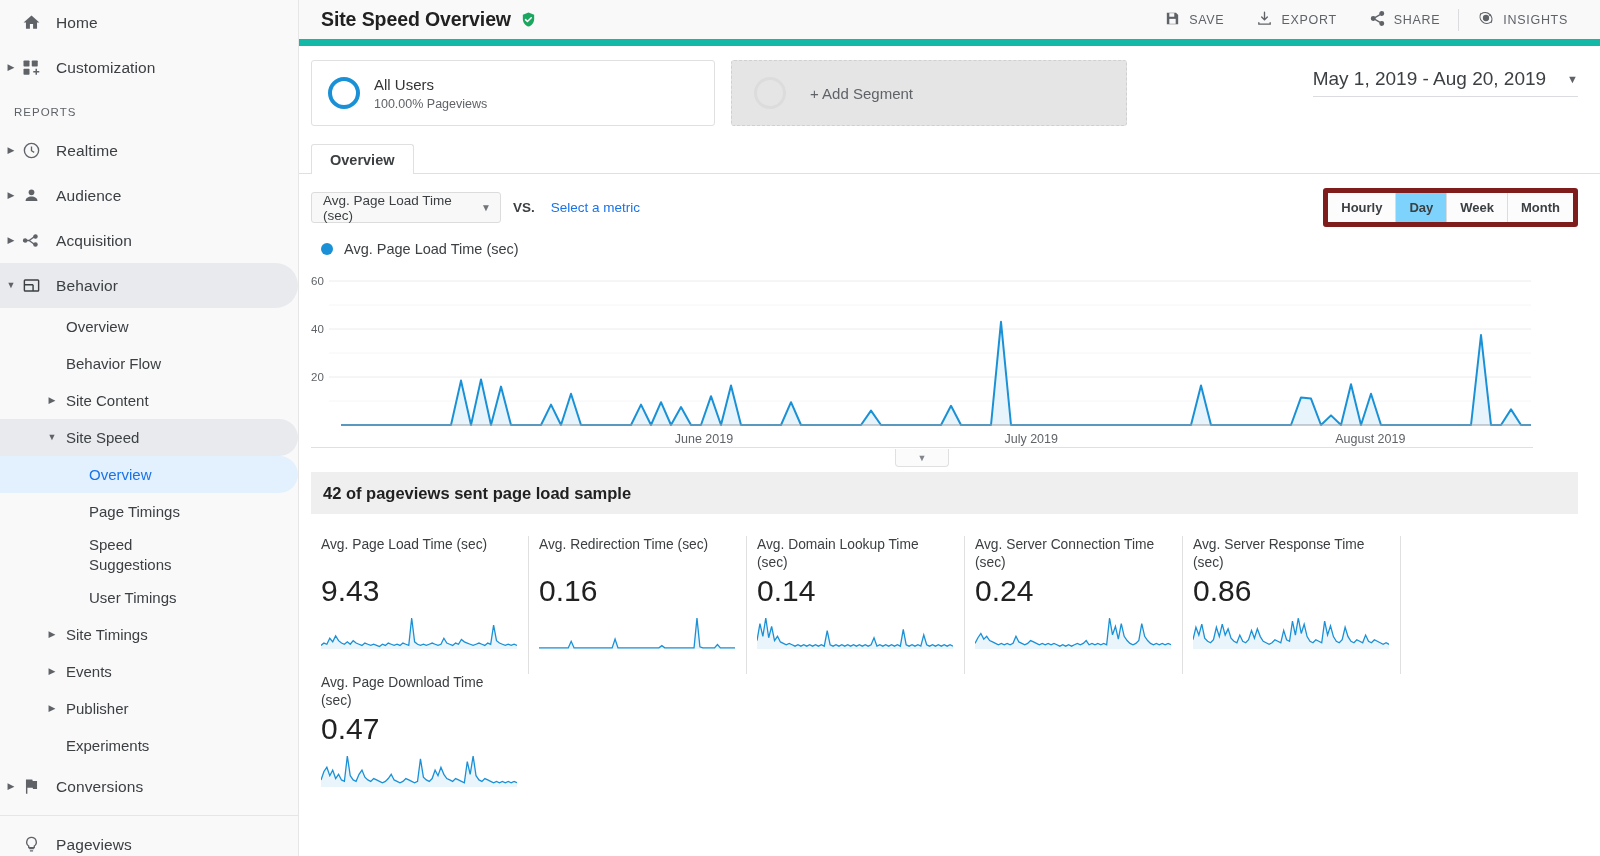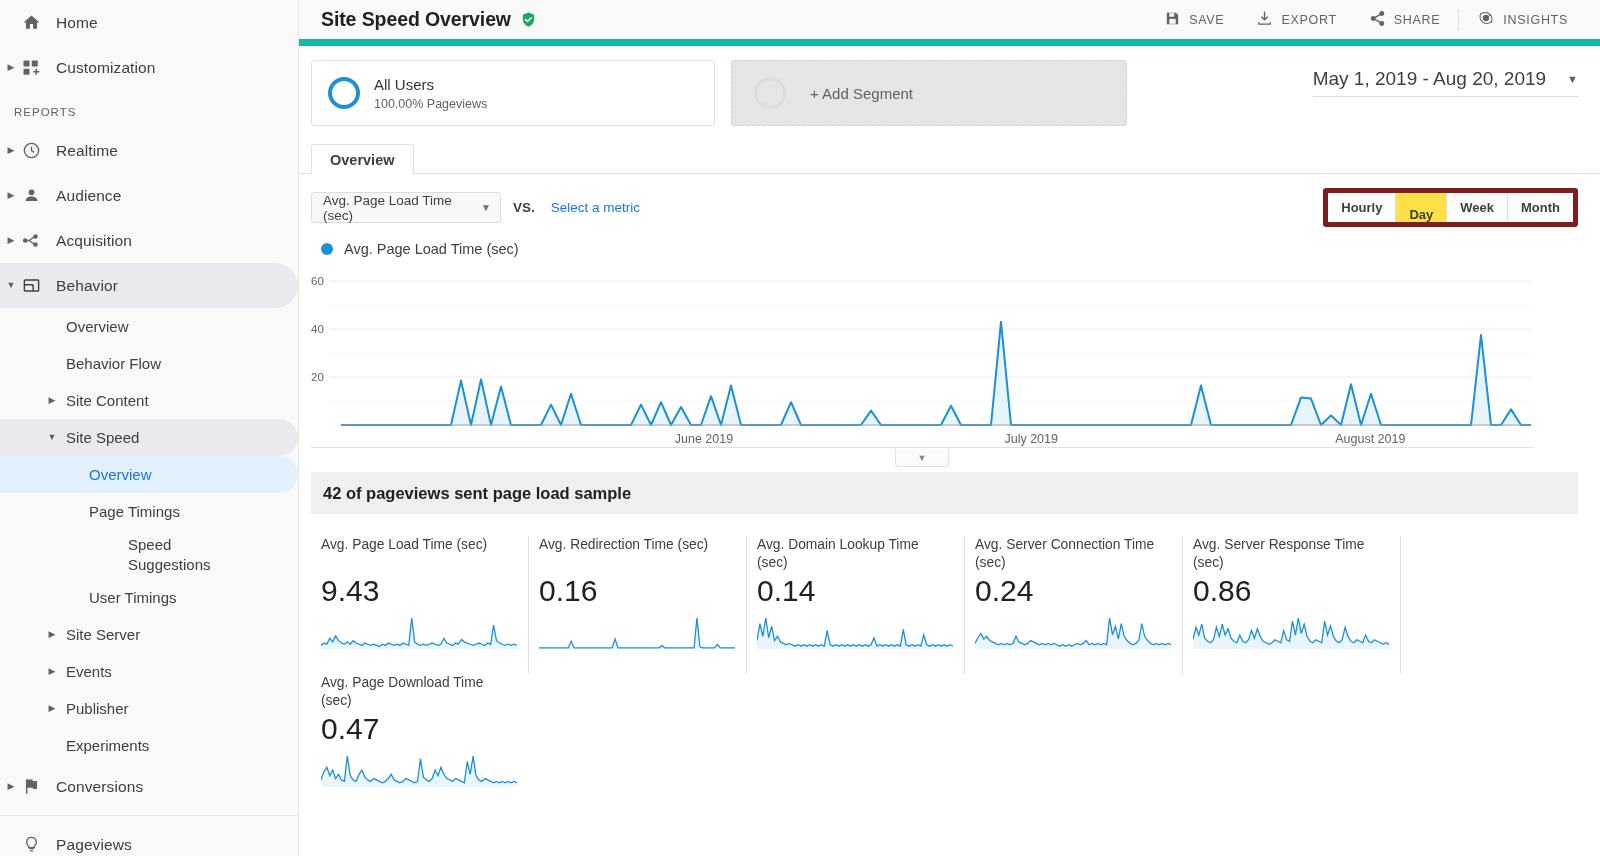--- a/index.html
+++ b/index.html
@@ -58,21 +58,21 @@
     display: flex; align-items: center; justify-content: center;
     color: #5f6368; font-size: 9px; line-height: 1;
   }
   .sub-row .sub-label { font-size: 15px; color: #3c4043; }
   .sub-row.indent-1 .sub-label { margin-left: 66px; }
   .sub-row.indent-2 .sub-label { margin-left: 89px; }
   .sub-row.has-caret .sub-label { margin-left: 3px; }
   .sub-row.pill-grey { background: #e8eaed; border-radius: 0 24px 24px 0; }
   .sub-row.pill-blue { background: #e3f0fd; border-radius: 0 24px 24px 0; }
   .sub-row.pill-blue .sub-label { color: #1a73e8; }
-  .sub-row.two-line { min-height: 49px; align-items: center; padding-left: 39px; }
+  .sub-row.two-line { min-height: 49px; align-items: center; }
   .sub-row.two-line .sub-label { line-height: 1.28; }
   .nav-divider { height: 1px; background: #e6e6e6; margin: 6px 0; }
 
   
   .main { flex: 1 1 auto; height: 856px; overflow: hidden; background: #fff; position: relative; }
 
   .topbar {
     height: 46px;
     background: #f9f9fa;
     border-bottom: 7px solid #14b8a6;
@@ -166,21 +166,21 @@
   .select-metric-link { font-size: 13.5px; color: #1a73e8; margin-left: 16px; cursor: pointer; }
   .granularity { margin-left: auto; display: flex; border: 5px solid #7f1d1d; border-radius: 3px; overflow: hidden; }
   .gran-btn {
     height: 29px; padding: 0 13px;
     display: flex; align-items: center;
     font-size: 13px; font-weight: 700; color: #3c4043;
     background: #fcfcfc; border-right: 1px solid #dcdcdc;
     cursor: pointer;
   }
   .gran-btn:last-child { border-right: none; }
-  .gran-btn.active { background: #fde047; align-items: flex-end; }
+  .gran-btn.active { background: #7dd3fc; }
 
   
   .chart-wrap { padding: 14px 22px 0 12px; position: relative; }
   .chart-legend { display: flex; align-items: center; gap: 11px; padding-left: 10px; margin-bottom: 8px; }
   .legend-dot { width: 12px; height: 12px; border-radius: 50%; background: #1a91d6; }
   .legend-text { font-size: 14.5px; color: #3c4043; }
   .chart-svg-box { position: relative; width: 1222px; height: 183px; }
   .collapse-handle {
     position: absolute; left: 50%; transform: translateX(-50%);
     bottom: -19px;
@@ -316,21 +316,21 @@
     </div>
     <div class="sub-row indent-2 two-line">
       <span class="sub-label">Speed<br>Suggestions</span>
     </div>
     <div class="sub-row indent-2">
       <span class="sub-label">User Timings</span>
     </div>
 
     <div class="sub-row has-caret">
       <span class="caret">▶</span>
-      <span class="sub-label">Site Server</span>
+      <span class="sub-label">Site Timings</span>
     </div>
     <div class="sub-row has-caret">
       <span class="caret">▶</span>
       <span class="sub-label">Events</span>
     </div>
     <div class="sub-row has-caret">
       <span class="caret">▶</span>
       <span class="sub-label">Publisher</span>
     </div>
     <div class="sub-row indent-1">

